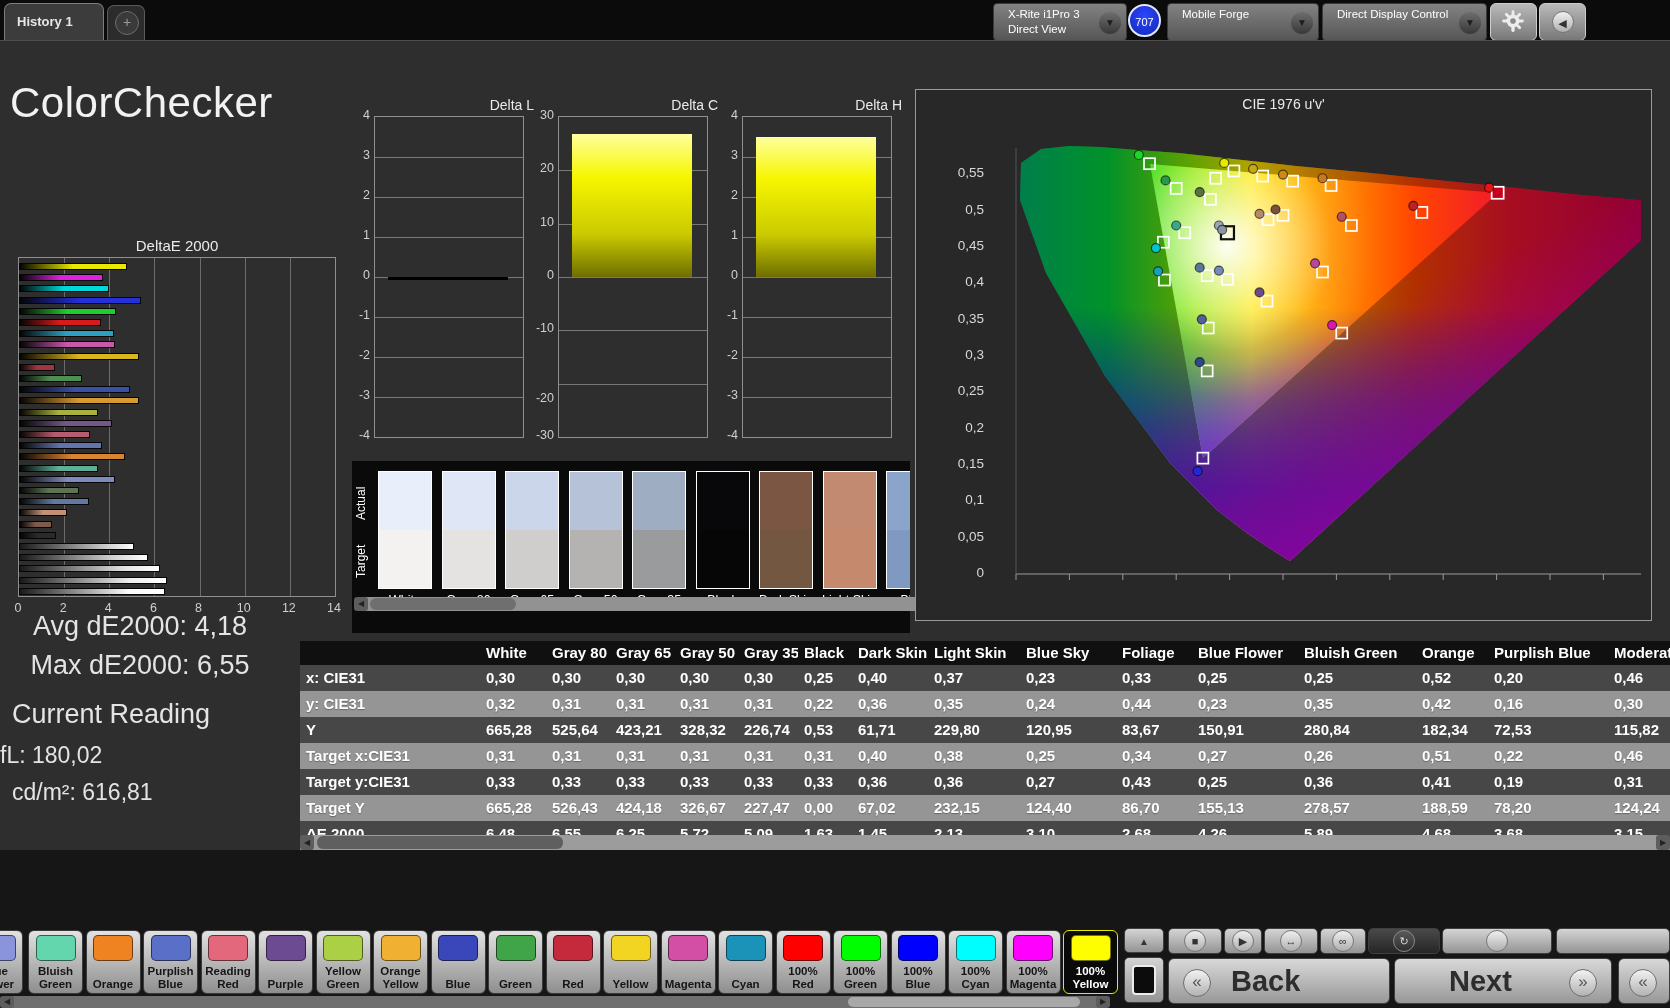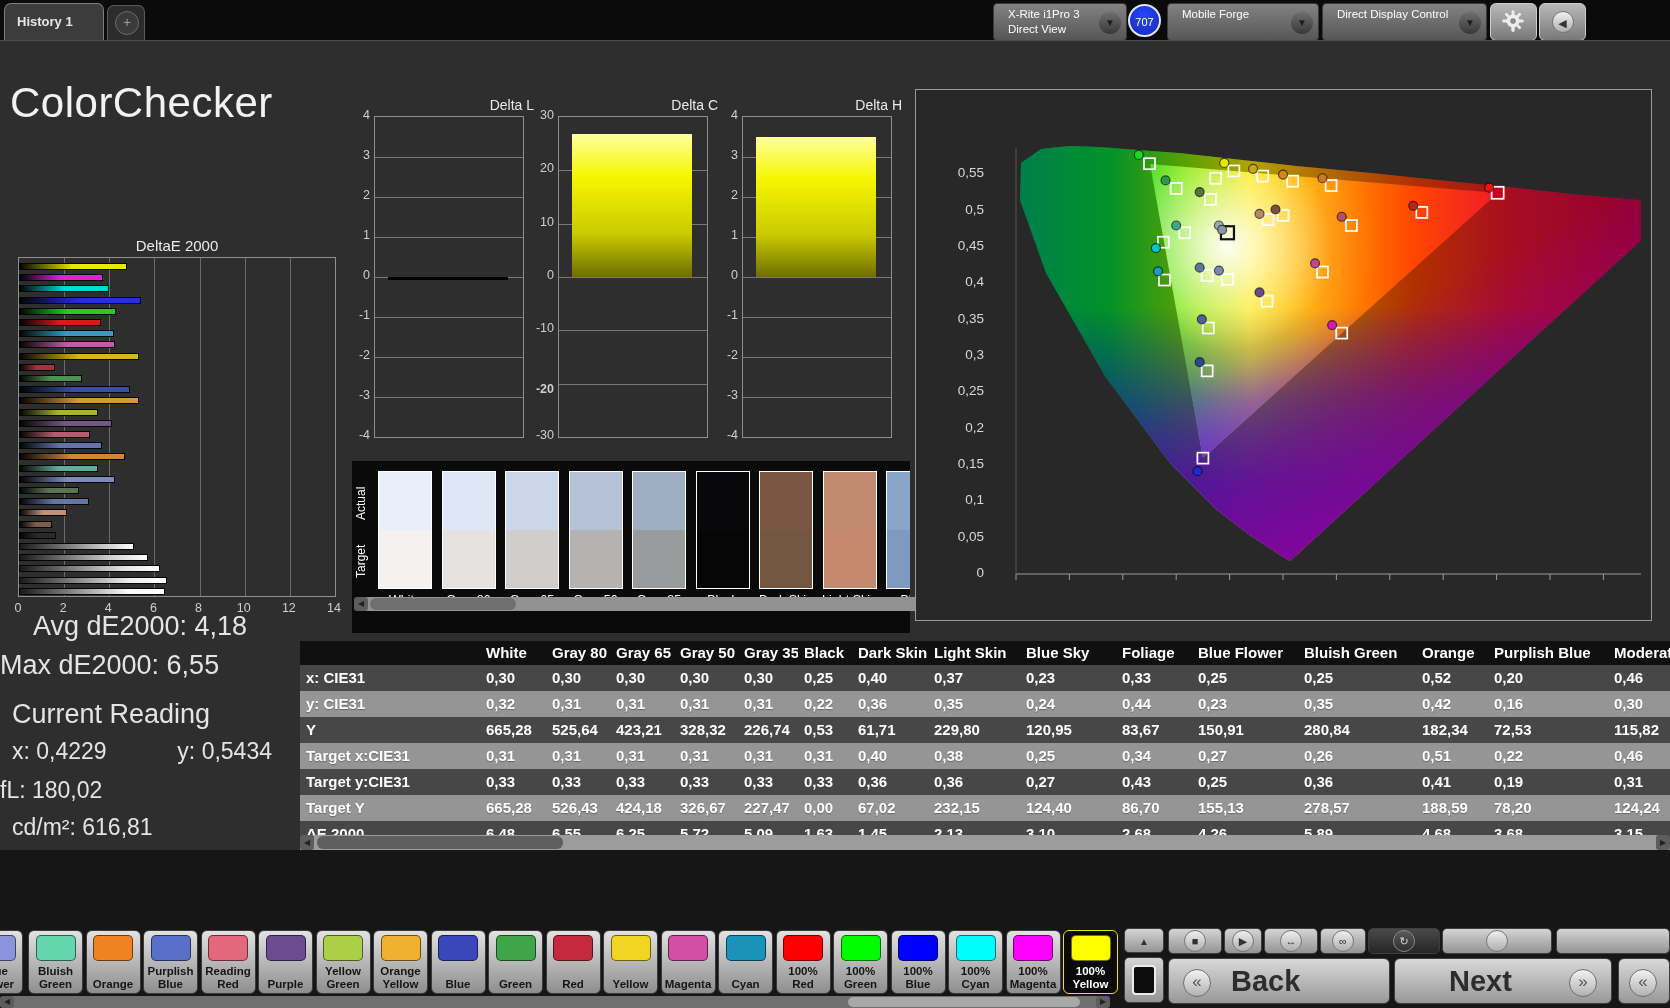--- a/index.html
+++ b/index.html
@@ -207,21 +207,21 @@
           <div class="hgrid" style="top: 160px;"></div>
           <div class="hgrid" style="top: 213.333px;"></div>
           <div class="hgrid" style="top: 266.667px;"></div>
           <div class="bar" style="top: 17.0667px; height: 142.933px; background: linear-gradient(rgb(255, 255, 158) 0%, rgb(246, 246, 0) 30%, rgb(202, 202, 0) 70%, rgb(110, 110, 0) 100%);"></div>
         </div>
     <div class="ytick" style="top: 11px;">30</div>
         <div class="ytick" style="top: 64.3333px;">20</div>
         <div class="ytick" style="top: 117.667px;">10</div>
         <div class="ytick" style="top: 171px;">0</div>
         <div class="ytick" style="top: 224.333px;">-10</div>
-        <div class="ytick" style="top: 285px; font-weight: bold;">-20</div>
+        <div class="ytick" style="top: 294px;">-20</div>
         <div class="ytick" style="top: 331px;">-30</div>
       </div>
     <div class="mini" style="left:718px;" id="mini3">
       <div class="ctitle">Delta H</div>
       <div class="plot">
           <div class="hgrid" style="top: 40px;"></div>
           <div class="hgrid" style="top: 80px;"></div>
           <div class="hgrid" style="top: 120px;"></div>
           <div class="hgrid" style="top: 160px;"></div>
           <div class="hgrid" style="top: 200px;"></div>
@@ -289,20 +289,21 @@
         </div>
         <div class="swlab" style="left: 534px;">Blue</div>
       </div>
     <div class="sbar" style="left:354px;top:556px;width:608px;height:14px;background:#929292;">
       <div class="arrow" style="left:0;line-height:14px;">◀</div>
       <div class="thumb" style="left:16px;width:146px;background:#6f6f6f;"></div>
       <div class="arrow" style="right:0;line-height:14px;">▶</div>
     </div>
 
     <div class="cie">
+      <div class="ctitle">CIE 1976 u'v'</div>
       <div class="cieplot">
         <svg id="ciesvg" width="650" height="474" viewBox="0 0 650 474">
           <defs>
             <clipPath id="hs">
                 <path d="M299,443 L286,435 L256,415 L226,392 L179,345 L114,258 L55,155 L29,82 L30,45 L50,31 L78,28 L109,29 L146,32 L188,35 L242,41 L305,48 L380,55 L456,63 L526,70 L580,76 L648,82 L690,86 Z"></path>
               </clipPath>
             <clipPath id="tri">
                 <polygon points="507,75 159,46 212,340"></polygon>
               </clipPath>
             <linearGradient id="hue" x1="0" y1="0" x2="1" y2="0">
@@ -441,26 +442,22 @@
           <div class="cie-xl" style="left: 527.2px;">0,4</div>
           <div class="cie-xl" style="left: 580.6px;">0,45</div>
           <div class="cie-xl" style="left: 634px;">0,5</div>
           <div class="cie-xl" style="left: 687.4px;">0,55</div>
         </div>
 
     </div>
 
     <div class="stats">
       <div class="big" style="text-align:center;width:280px;">Avg dE2000: 4,18</div>
-      <div class="big" style="width:280px;margin-top:8px;">Max dE2000: 6,55</div>
+      <div class="big" style="text-align:center;width:280px;margin-top:8px;">Max dE2000: 6,55</div>
       <div class="big" style="margin:18px 0 0 12px;">Current Reading</div>
-      <div class="mid" style="margin:8px 0 0 12px;display:flex;width:260px;justify-content:space-between;">
-        <span>x: 0,4229</span>
-        <span>y: 0,5434</span>
-      </div>
       <div class="mid" style="margin:12px 0 0 0;">fL: 180,02</div>
       <div class="mid" style="margin:10px 0 0 12px;">cd/m²: 616,81</div>
     </div>
 
     <div class="datatable" id="datatable">
         <div class="trow thead">
           <div class="tcell" style="width: 180px;"></div>
           <div class="tcell" style="width: 66px;">White</div>
           <div class="tcell" style="width: 64px;">Gray 80</div>
           <div class="tcell" style="width: 64px;">Gray 65</div>

